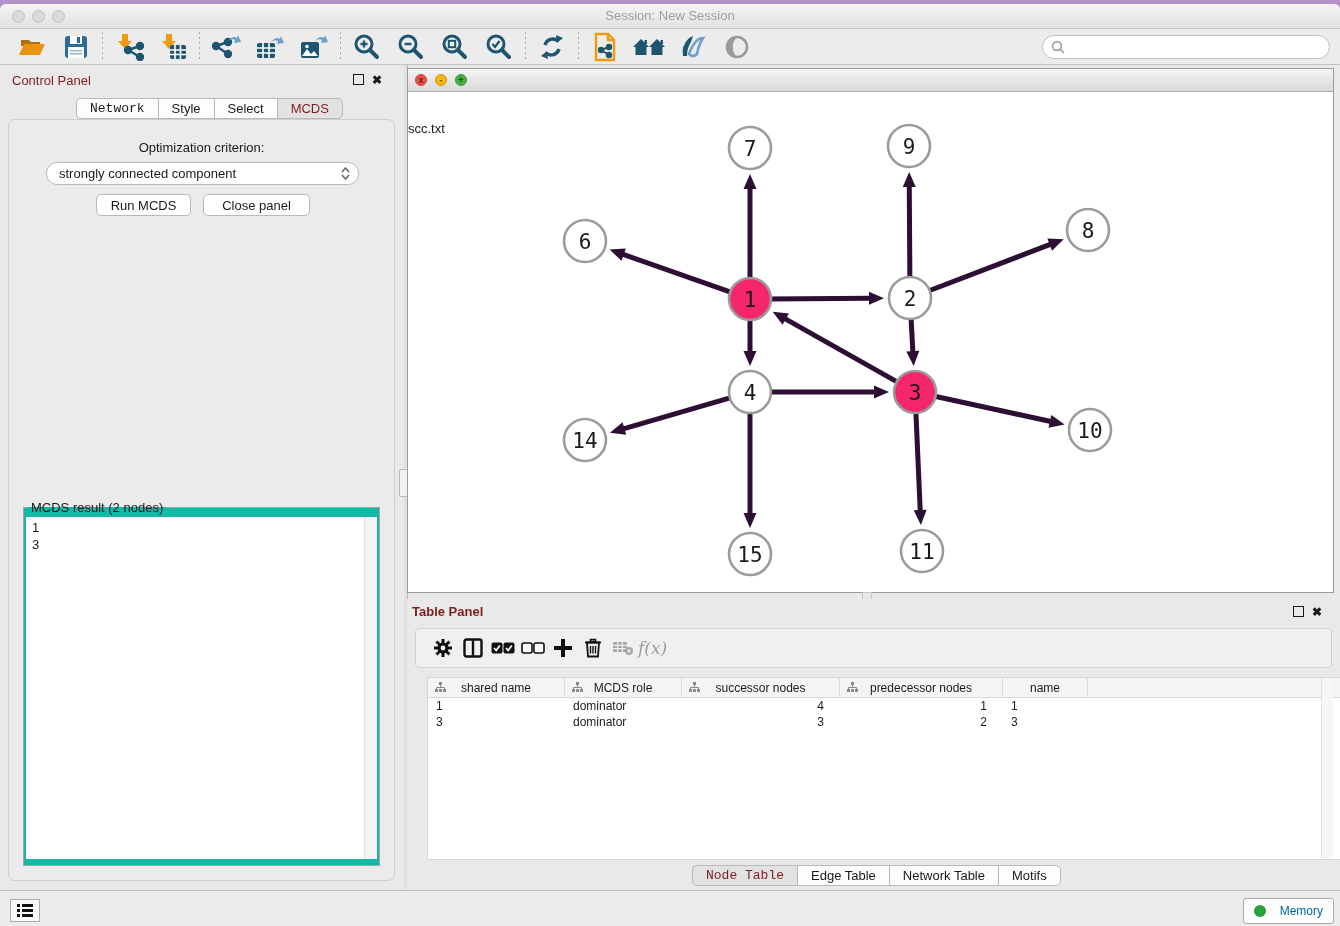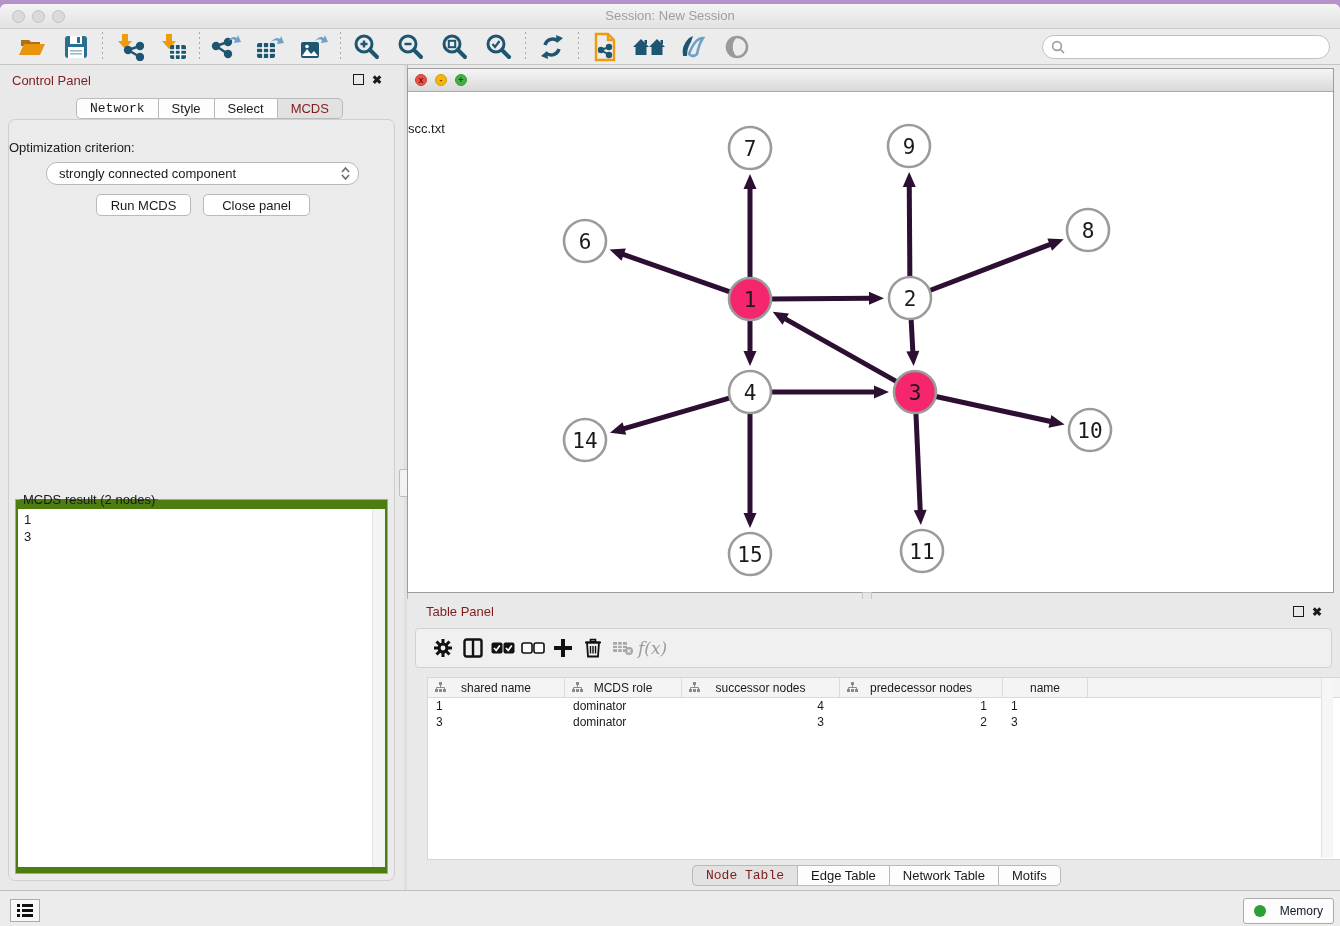--- a/index.html
+++ b/index.html
@@ -55,36 +55,36 @@
     font-size:13px;color:#1a1a1a;background:#fdfdfd;border:1px solid #b9b9b9;border-right:none;
     box-sizing:border-box;
   }
   .tab:first-child{border-radius:5px 0 0 5px;font-family:Liberation Mono, monospace;}
   .tab:last-child{border-right:1px solid #b9b9b9;border-radius:0 5px 5px 0;}
   .tab.active{background:#e2e2e2;color:#7f1d1d;}
   .cpanel-content{
     position:absolute;left:8px;top:54px;width:387px;height:762px;
     background:#ebebeb;border:1px solid #cfcfcf;border-radius:7px;box-sizing:border-box;
   }
-  .opt-label{position:absolute;left:0;top:20px;width:100%;font-size:13px;color:#1a1a1a;}
+  .opt-label{position:absolute;left:0;top:20px;width:100%;text-align:center;font-size:13px;color:#1a1a1a;}
   .combo{
     position:absolute;left:37px;top:42px;width:313px;height:23px;background:#ffffff;
     border:1px solid #b9b9b9;border-radius:11px;display:flex;align-items:center;box-sizing:border-box;
   }
   .combo span{flex:1;padding-left:12px;font-size:13px;color:#1a1a1a;}
   .combo svg{margin-right:8px;}
   .btn{
     position:absolute;height:22px;background:#ffffff;border:1px solid #b9b9b9;border-radius:5px;
     font-size:13px;color:#1a1a1a;display:flex;align-items:center;justify-content:center;box-sizing:border-box;
   }
   .btn.run{left:87px;top:74px;width:95px;}
   .btn.closep{left:194px;top:74px;width:107px;}
   fieldset.result{
-    position:absolute;left:6px;top:372px;right:6px;bottom:6px;margin:0;
-    border:1px solid #a6a6a6;padding:0;background:#4d7c0f;
+    position:absolute;left:6px;top:372px;right:6px;bottom:6px;margin:8px;
+    border:1px solid #a6a6a6;padding:0;background:#14b8a6;
   }
   fieldset.result legend{font-size:13px;color:#1a1a1a;margin-left:4px;padding:0 3px;}
   .result-list{
     position:absolute;left:2px;right:2px;top:2px;bottom:2px;background:#ffffff;
     font-size:13px;color:#1a1a1a;padding:2px 0 0 6px;line-height:17px;box-sizing:border-box;
   }
   .result-scroll{position:absolute;right:2px;top:2px;bottom:2px;width:12px;background:#f4f4f4;border-left:1px solid #e3e3e3;}
   .vdivider{position:absolute;left:404px;top:0;width:3px;height:100%;background:#e0e0e0;border-right:1px solid #b5b5b5;}
   .vhandle{position:absolute;left:399px;top:404px;width:9px;height:26px;background:#f2f2f2;border:1px solid #bdbdbd;border-radius:2px;}
   
@@ -129,21 +129,21 @@
     position:absolute;left:0;top:886px;width:100%;height:36px;background:#ececec;
     border-top:1px solid #bebebe;
   }
   .listbtn{
     position:absolute;left:10px;top:8px;width:28px;height:21px;background:#f7f7f7;
     border:1px solid #ababab;display:flex;align-items:center;justify-content:center;
   }
   .membtn{
     position:absolute;right:6px;top:7px;height:24px;padding:0 10px;background:#fdfdfd;
     border:1px solid #ababab;border-radius:3px;display:flex;align-items:center;gap:14px;
-    font-size:12px;color:#0f172a;
+    font-size:12px;color:#0369a1;
   }
   .memdot{width:12px;height:12px;border-radius:50%;background:#2ba036;}
 </style>
 </head>
 <body>
 
 <div class="window">
 
   <div class="titlebar">
     <div class="traffic t1"></div>
@@ -412,21 +412,21 @@
             <text x="682" y="339" text-anchor="middle" dy="0.36em" font-size="21" fill="#1a1a1a" font-family="&quot;DejaVu Sans Mono&quot;, monospace">10</text>
             <circle cx="342" cy="463" r="21" fill="#ffffff" stroke="#9b9b9b" stroke-width="2.6"></circle>
             <text x="342" y="463" text-anchor="middle" dy="0.36em" font-size="21" fill="#1a1a1a" font-family="&quot;DejaVu Sans Mono&quot;, monospace">15</text>
             <circle cx="514" cy="460" r="21" fill="#ffffff" stroke="#9b9b9b" stroke-width="2.6"></circle>
             <text x="514" y="460" text-anchor="middle" dy="0.36em" font-size="21" fill="#1a1a1a" font-family="&quot;DejaVu Sans Mono&quot;, monospace">11</text>
           </svg>
       </div>
       <div class="hsplit-handle"></div>
 
       <div class="tpanel">
-        <div class="panel-title" style="left:19px;top:5px;">Table Panel</div>
+        <div class="panel-title" style="left:5px;top:5px;font-weight:bold;">Table Panel</div>
         <div class="panel-icons">
           <span class="float-ico"></span>
           <span class="close-ico">✖</span>
         </div>
 
         <div class="ttoolbar">
           <div class="ttb">
             <svg width="20" height="20" viewBox="0 0 20 20">
               <g stroke="#111111" stroke-width="3">
                 <line x1="10" y1="1" x2="10" y2="19"></line>

